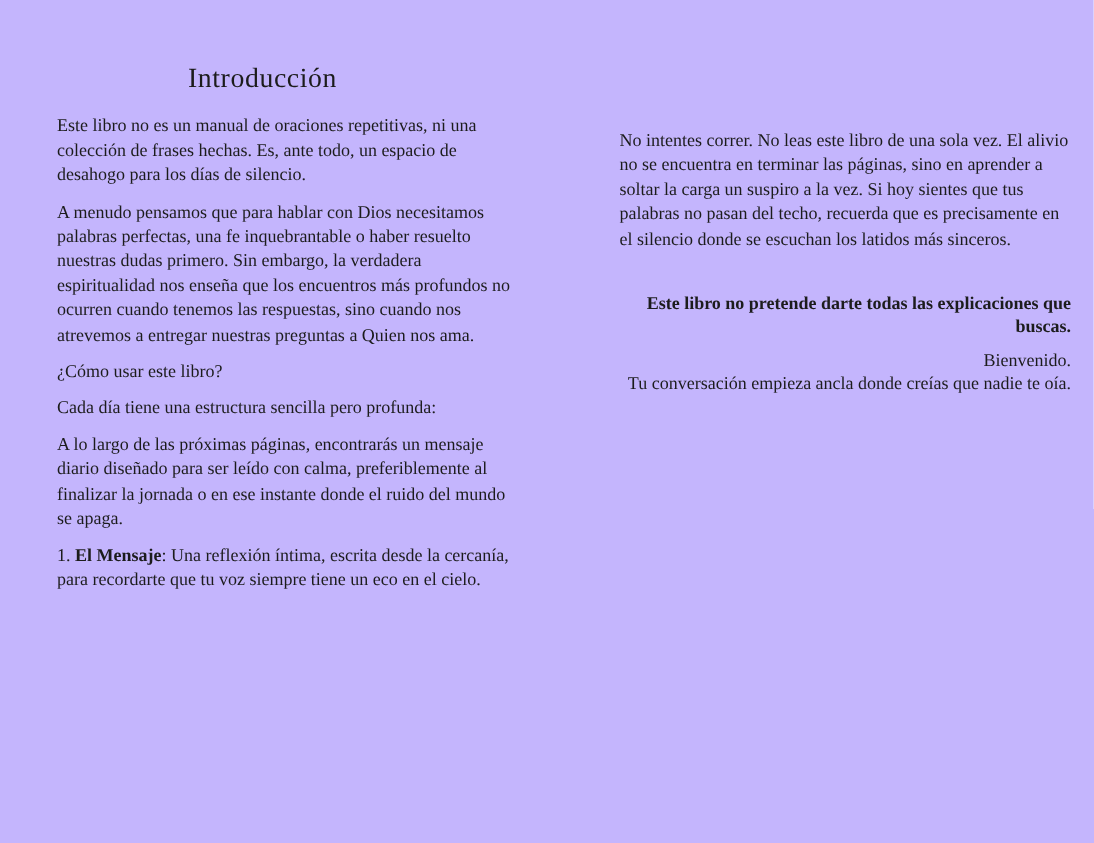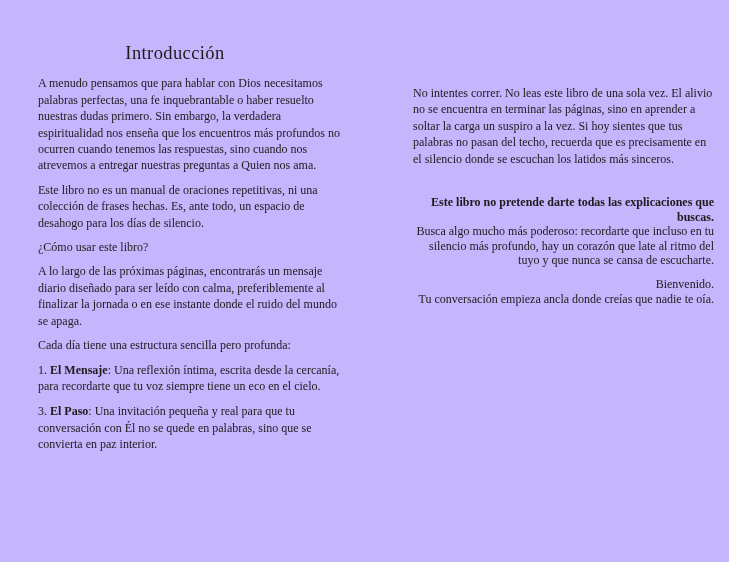--- a/index.html
+++ b/index.html
@@ -69,42 +69,37 @@
   }
 </style>
 </head>
 <body>
 
 <div class="page">
 
   <div class="col col-left">
     <h1 class="title">Introducción</h1>
 
+    <p>Este libro no es un manual de oraciones repetitivas, ni una colección de frases hechas. Es, ante todo, un espacio de desahogo para los días de silencio.</p>
     <p>A menudo pensamos que para hablar con Dios necesitamos palabras perfectas, una fe inquebrantable o haber resuelto nuestras dudas primero. Sin embargo, la verdadera espiritualidad nos enseña que los encuentros más profundos no ocurren cuando tenemos las respuestas, sino cuando nos atrevemos a entregar nuestras preguntas a Quien nos ama.</p>
-    <p>Este libro no es un manual de oraciones repetitivas, ni una colección de frases hechas. Es, ante todo, un espacio de desahogo para los días de silencio.</p>
     <p>¿Cómo usar este libro?</p>
+    <p>Cada día tiene una estructura sencilla pero profunda:</p>
     <p>A lo largo de las próximas páginas, encontrarás un mensaje diario diseñado para ser leído con calma, preferiblemente al finalizar la jornada o en ese instante donde el ruido del mundo se apaga.</p>
-    <p>Cada día tiene una estructura sencilla pero profunda:</p>
 
     <p class="list-item">
       <span>1.</span>
       <b>El Mensaje</b><span>: Una reflexión íntima, escrita desde la cercanía, para recordarte que tu voz siempre tiene un eco en el cielo.</span>
-    </p>
-    <p class="list-item">
-      <span>3.</span>
-      <b>El Paso</b><span>: Una invitación pequeña y real para que tu conversación con Él no se quede en palabras, sino que se convierta en paz interior.</span>
     </p>
   </div>
 
   <div class="col col-right">
     <p>No intentes correr. No leas este libro de una sola vez. El alivio no se encuentra en terminar las páginas, sino en aprender a soltar la carga un suspiro a la vez. Si hoy sientes que tus palabras no pasan del techo, recuerda que es precisamente en el silencio donde se escuchan los latidos más sinceros.</p>
 
     <div class="center-block">
       <p class="bold">Este libro no pretende darte todas las explicaciones que buscas.</p>
-      <p>Busca algo mucho más poderoso: recordarte que incluso en tu silencio más profundo, hay un corazón que late al ritmo del tuyo y que nunca se cansa de escucharte.</p>
     </div>
 
     <div class="center-block welcome-block">
       <p>Bienvenido.</p>
       <p>Tu conversación empieza ancla donde creías que nadie te oía.</p>
     </div>
   </div>
 
 </div>
 

